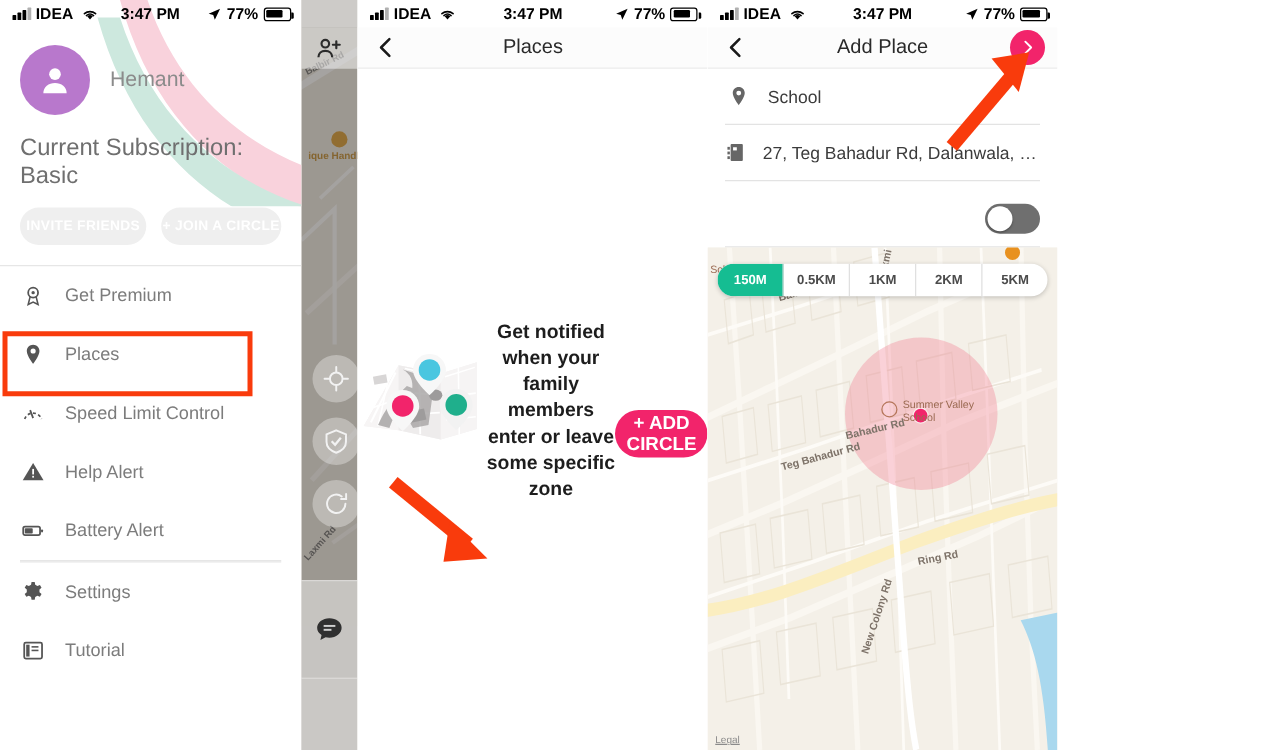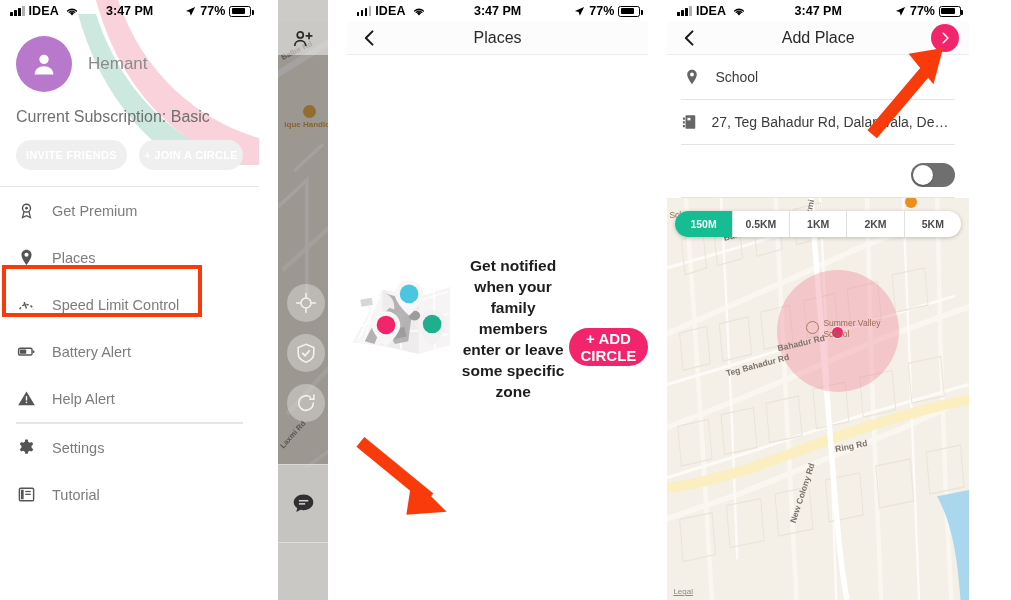--- a/index.html
+++ b/index.html
@@ -2,21 +2,21 @@
 <html><head>
 <meta charset="utf-8">
 <style>
   * { box-sizing: border-box; margin: 0; padding: 0; }
   html, body {
     width: 1011px; height: 600px;
     background: #ffffff;
     font-family: "Liberation Sans", sans-serif;
     overflow: hidden;
   }
-  .screens { position: relative; width: 969px; height: 600px; display: flex; gap: 19px; }
+  .screens { position: relative; width: 846px; height: 600px; display: flex; }
 
   
   .statusbar {
     height: 22px; display: flex; align-items: center;
     padding: 0 8px 0 10px; font-size: 12.5px; font-weight: bold;
     color: #000; position: relative; z-index: 40; flex: 0 0 auto;
   }
   .sb-left { display: flex; align-items: center; gap: 4px; }
   .sb-bars { display: flex; align-items: flex-end; gap: 1.5px; height: 10px; }
   .sb-bars i { width: 2.5px; background: #000; display: block; border-radius: .5px; }
@@ -36,21 +36,21 @@
   #panel-drawer { position: relative; width: 288px; height: 600px; background:#fff;
                   overflow: hidden; display:flex; flex-direction:column; z-index: 5;}
   .arc-wrap { position: absolute; top: 0; left: 0; width: 288px; height: 165px;
               overflow: hidden; pointer-events: none; z-index: 1; }
   .drawer-body { position: relative; z-index: 2; }
   .profile { padding: 14px 16px 0 16px; display: flex; align-items: center; gap: 16px; }
   .avatar { width: 56px; height: 56px; border-radius: 50%; background: #b878cc;
             display:flex; align-items:center; justify-content:center; flex:0 0 auto; }
   .avatar svg { width: 28px; height: 28px; fill: #fff; }
   .uname { font-size: 17px; color: #8b8b8b; }
-  .subline { padding: 16px 16px 0 16px; font-size: 16px; color: #6f6f6f; }
+  .subline { padding: 16px 16px 0 16px; font-size: 19px; color: #6f6f6f; }
   .cta-row { display: flex; gap: 12px; padding: 14px 16px 16px 16px; }
   .pill { border: none; border-radius: 20px; color: #fff; font-size: 11px;
           font-weight: bold; letter-spacing: .3px; padding: 9px 0; cursor: pointer;
           font-family: "Liberation Sans", sans-serif; }
   .pill.invite { width: 120px; }
   .pill.join { width: 113px; }
   .menu { border-top: 1px solid #e6e6e6; }
   .m-item { display: flex; align-items: center; height: 47px; padding: 0 16px;
             gap: 16px; cursor: pointer; position: relative; }
   .m-item .mi { width: 20px; height: 20px; flex: 0 0 auto; display:flex;
@@ -248,36 +248,36 @@
               <svg viewBox="0 0 24 24">
                 <path d="M3.5 18 A9 9 0 0 1 20.5 18" fill="none" stroke="#555" stroke-width="1.7" stroke-dasharray="3 2.4"></path>
                 <path d="M12 17 L9 9" stroke="#555" stroke-width="1.8" fill="none"></path>
               </svg>
             </span>
           <span class="m-label">Speed Limit Control</span>
         </div>
         <div class="m-item">
           <span class="mi">
               <svg viewBox="0 0 24 24">
+                <path d="M12 3 L22.5 20.5 L1.5 20.5 Z"></path>
+                <rect x="11.1" y="9" width="1.8" height="5.6" fill="#fff"></rect>
+                <rect x="11.1" y="16" width="1.8" height="1.8" fill="#fff"></rect>
+              </svg>
+            </span>
+          <span class="m-label">Help Alert</span>
+        </div>
+        <div class="m-item">
+          <span class="mi">
+              <svg viewBox="0 0 24 24">
                 <rect x="2" y="8" width="17" height="8.5" rx="1.8" fill="none" stroke="#555" stroke-width="1.8"></rect>
                 <rect x="3.6" y="9.6" width="8" height="5.3" rx=".8"></rect>
                 <rect x="20" y="10.8" width="2" height="3" rx=".8"></rect>
               </svg>
             </span>
           <span class="m-label">Battery Alert</span>
-        </div>
-        <div class="m-item">
-          <span class="mi">
-              <svg viewBox="0 0 24 24">
-                <path d="M12 3 L22.5 20.5 L1.5 20.5 Z"></path>
-                <rect x="11.1" y="9" width="1.8" height="5.6" fill="#fff"></rect>
-                <rect x="11.1" y="16" width="1.8" height="1.8" fill="#fff"></rect>
-              </svg>
-            </span>
-          <span class="m-label">Help Alert</span>
         </div>
         <div class="m-sep"></div>
         <div class="m-sep"></div>
         <div class="m-item">
           <span class="mi">
               <svg viewBox="0 0 24 24">
                 <path d="M12 8.2a3.8 3.8 0 1 0 0 7.6 3.8 3.8 0 0 0 0-7.6zm0 5.6a1.8 1.8 0 1 1 0-3.6 1.8 1.8 0 0 1 0 3.6z"></path>
                 <path d="M10.4 2h3.2l.5 2.7 2.2 1.3 2.6-.9 1.6 2.8-2.1 1.8v2.6l2.1 1.8-1.6 2.8-2.6-.9-2.2 1.3-.5 2.7h-3.2l-.5-2.7-2.2-1.3-2.6.9-1.6-2.8 2.1-1.8v-2.6L3.5 7.9l1.6-2.8 2.6.9 2.2-1.3z"></path>
               </svg>
             </span>

